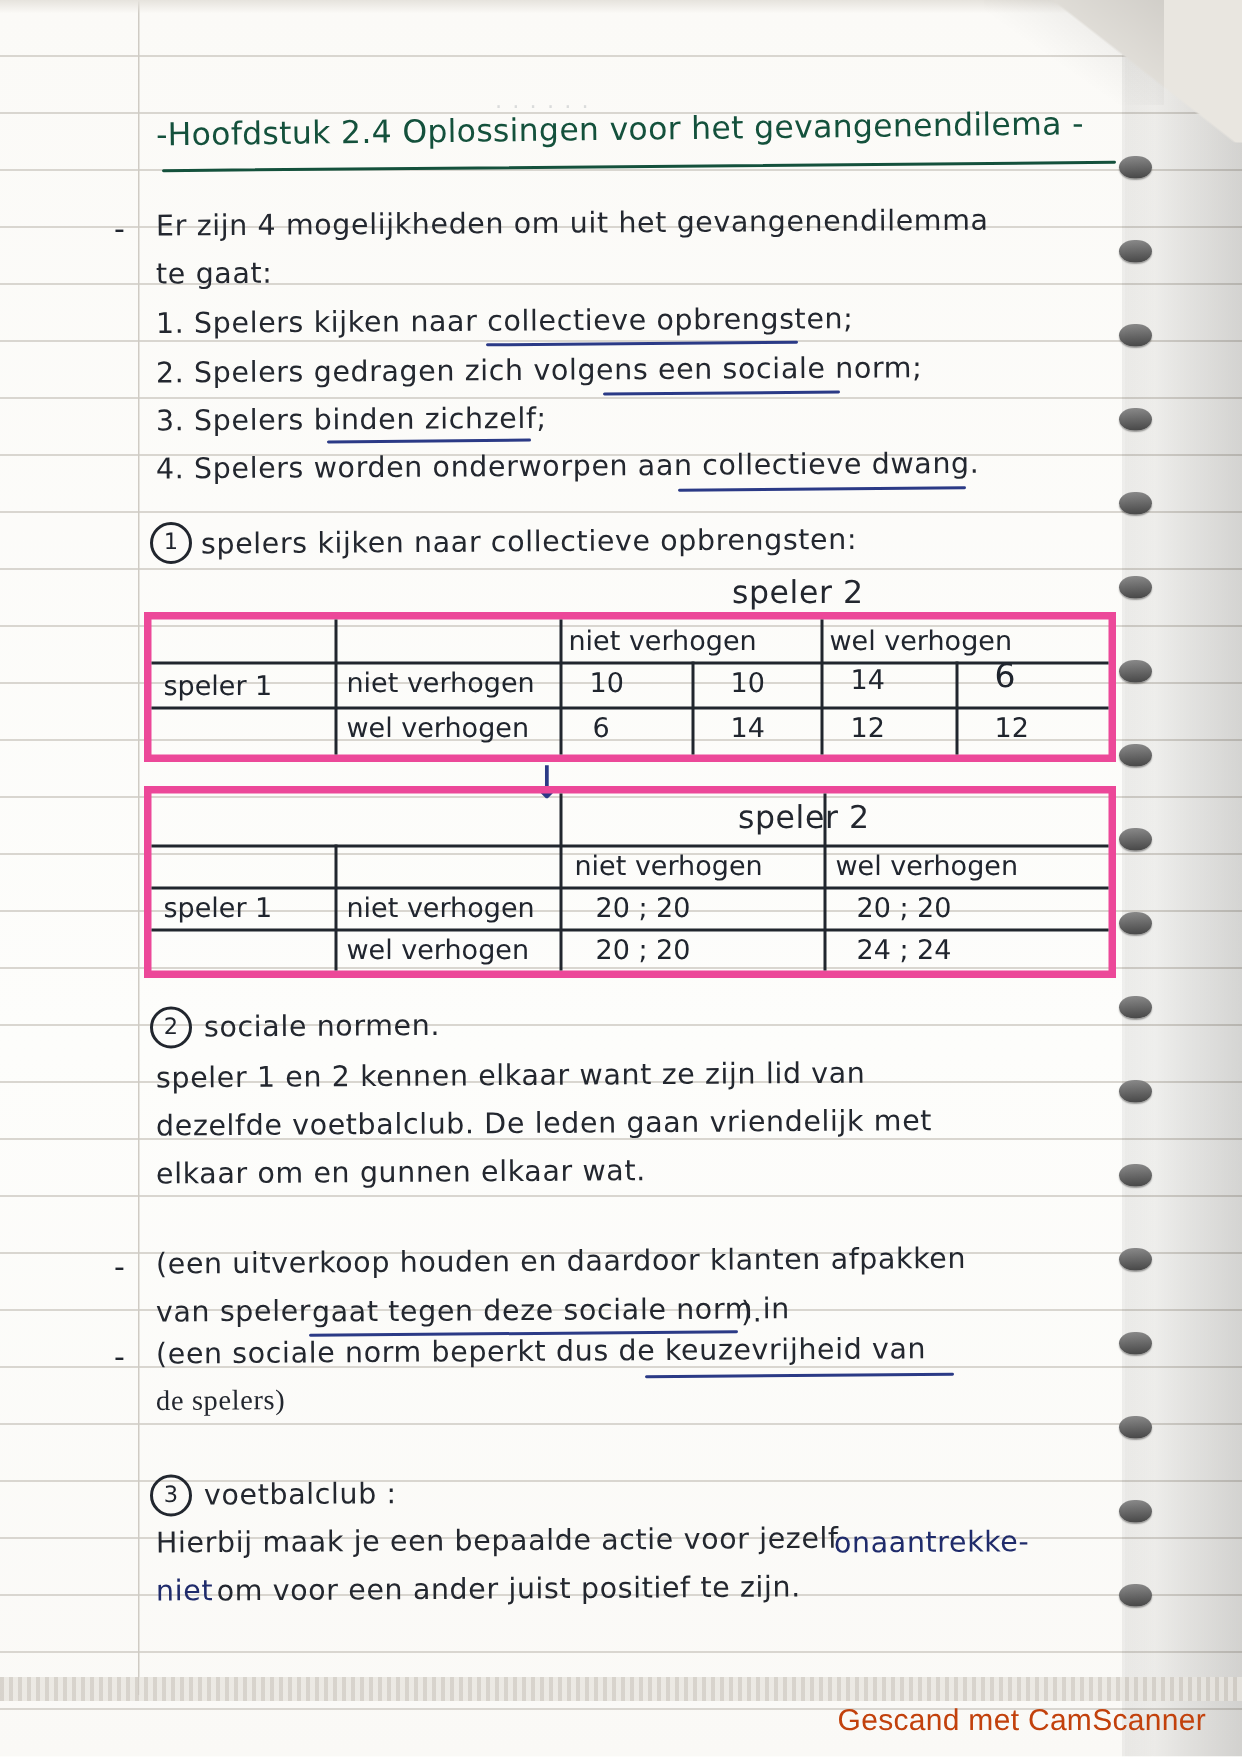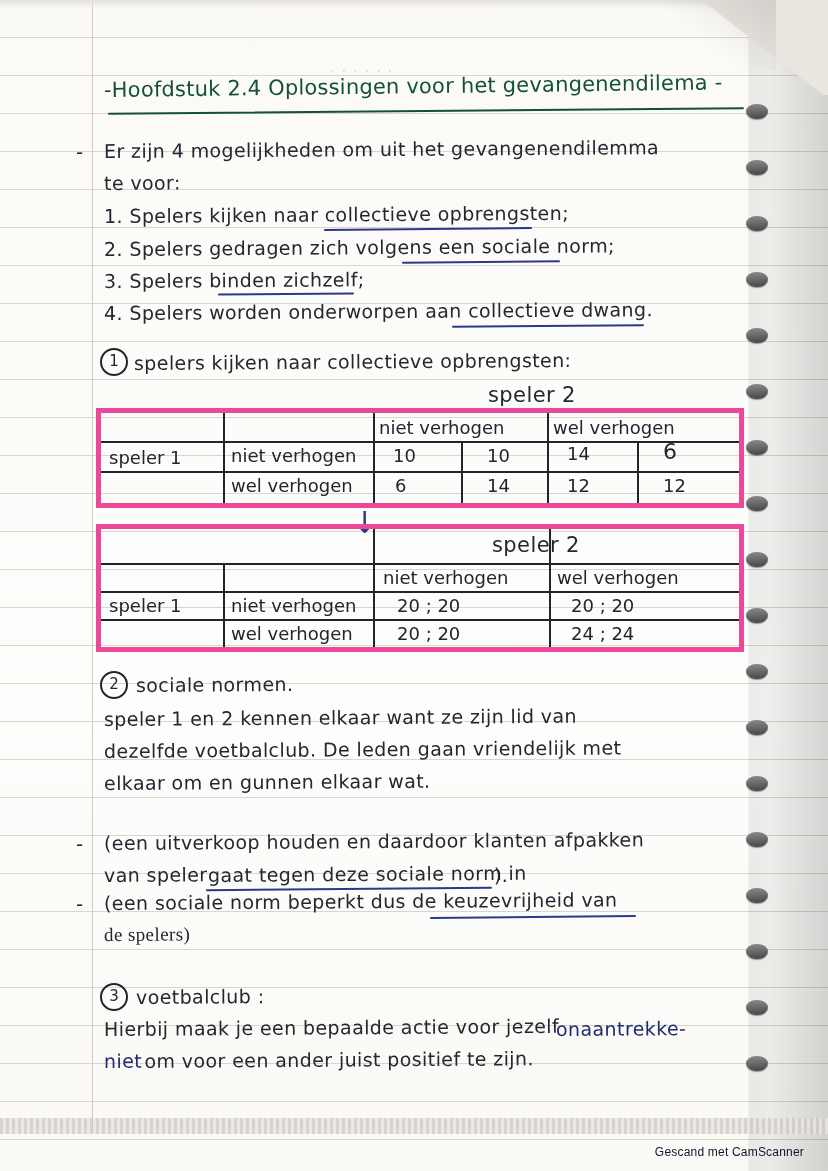--- a/index.html
+++ b/index.html
@@ -184,22 +184,22 @@
   .dash {
     position: absolute;
     font-size: 20px;
     color: #20252e;
   }
 
   #watermark {
     position: absolute;
     right: 24px;
     bottom: 12px;
-    font-size: 12px;
-    color: #0f172a;
+    font-size: 20px;
+    color: #c2410c;
     font-family: "Liberation Sans", sans-serif;
     letter-spacing: .2px;
   }
 
   
   .bleed {
     position: absolute;
     color: rgba(90,100,110,0.20);
     font-size: 15px;
     letter-spacing: 1px;
@@ -238,21 +238,21 @@
   <div id="corner-fold"></div>
   <div id="corner-shade"></div>
 
   <div class="bleed" style="left:330px; top:58px;">. . . . . .</div>
 
   <div class="hw t-title slant" style="left:104px; top:78px;">-Hoofdstuk 2.4 Oplossingen voor het gevangenendilema -</div>
   <div class="uline green" style="left:108px; top:110px; width:636px; height:2px;"></div>
 
   <div class="dash" style="left:76px; top:140px;">-</div>
   <div class="hw t-body slant2 ink-dark" style="left:104px; top:140px;">Er zijn 4 mogelijkheden om uit het gevangenendilemma</div>
-  <div class="hw t-body slant2 ink-dark" style="left:104px; top:172px;">te voor:</div>
+  <div class="hw t-body slant2 ink-dark" style="left:104px; top:172px;">te gaat:</div>
 
   <div class="hw t-body slant2 ink-dark" style="left:104px; top:205px;">1. Spelers kijken naar collectieve opbrengsten;</div>
   <div class="uline" style="left:324px; top:228px; width:208px;"></div>
 
   <div class="hw t-body slant2 ink-dark" style="left:104px; top:238px;">2. Spelers gedragen zich volgens een sociale norm;</div>
   <div class="uline" style="left:402px; top:261px; width:158px;"></div>
 
   <div class="hw t-body slant2 ink-dark" style="left:104px; top:270px;">3. Spelers binden zichzelf;</div>
   <div class="uline" style="left:218px; top:293px; width:136px;"></div>
 

